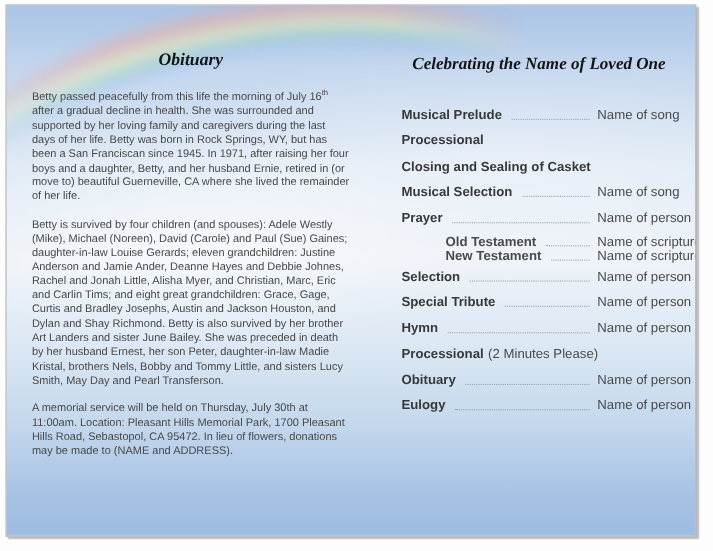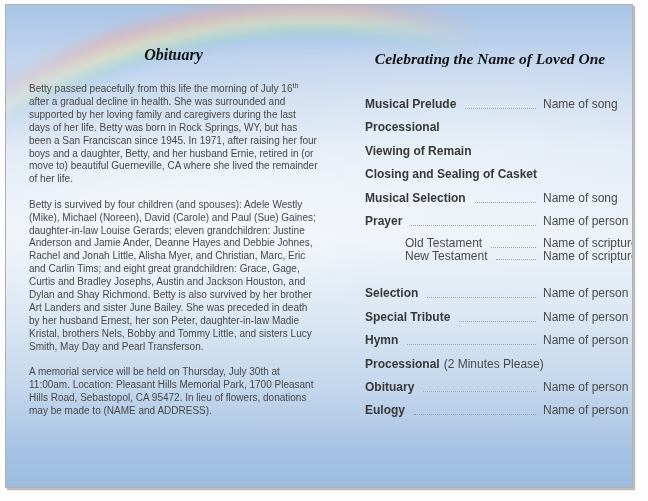--- a/index.html
+++ b/index.html
@@ -58,22 +58,22 @@
   .svc-note{font-weight:normal;margin-left:4px;color:#4a4a4a;}
   .svc-leader{
     flex:1;margin:0 7px 2px 9px;
     border-bottom:1.6px dotted #9aa2ac;
     min-width:12px;
   }
   .svc-value{width:72px;flex:0 0 72px;color:#4a4a4a;}
   .svc-sub{
     padding-left:40px;line-height:12.5px;margin-bottom:0;
   }
-  .svc-sub .svc-label{font-weight:normal;color:#4a4a4a;}
-  .svc-sub-last{margin-bottom:24px;}
+  .svc-sub .svc-label{font-weight:bold;color:#4a4a4a;}
+  .svc-sub-last{margin-bottom:5px;}
 </style>
 </head>
 <body>
 
 <div class="page">
   <div class="rainbow"></div>
 
   <div class="col col-left">
     <h1>Obituary</h1>
     <p><span>Betty passed peacefully from this life the morning of July 16</span><sup>th</sup>
@@ -88,23 +88,20 @@
     <div class="svc-row">
       <span class="svc-label">Musical Prelude</span>
       <span class="svc-leader"></span>
       <span class="svc-value">Name of song</span>
     </div>
 
     <div class="svc-row">
       <span class="svc-label">Processional</span>
     </div>
 
-    <div class="svc-row">
-      <span class="svc-label">Viewing of Remain</span>
-    </div>
 
     <div class="svc-row">
       <span class="svc-label">Closing and Sealing of Casket</span>
     </div>
 
     <div class="svc-row">
       <span class="svc-label">Musical Selection</span>
       <span class="svc-leader"></span>
       <span class="svc-value">Name of song</span>
     </div>

